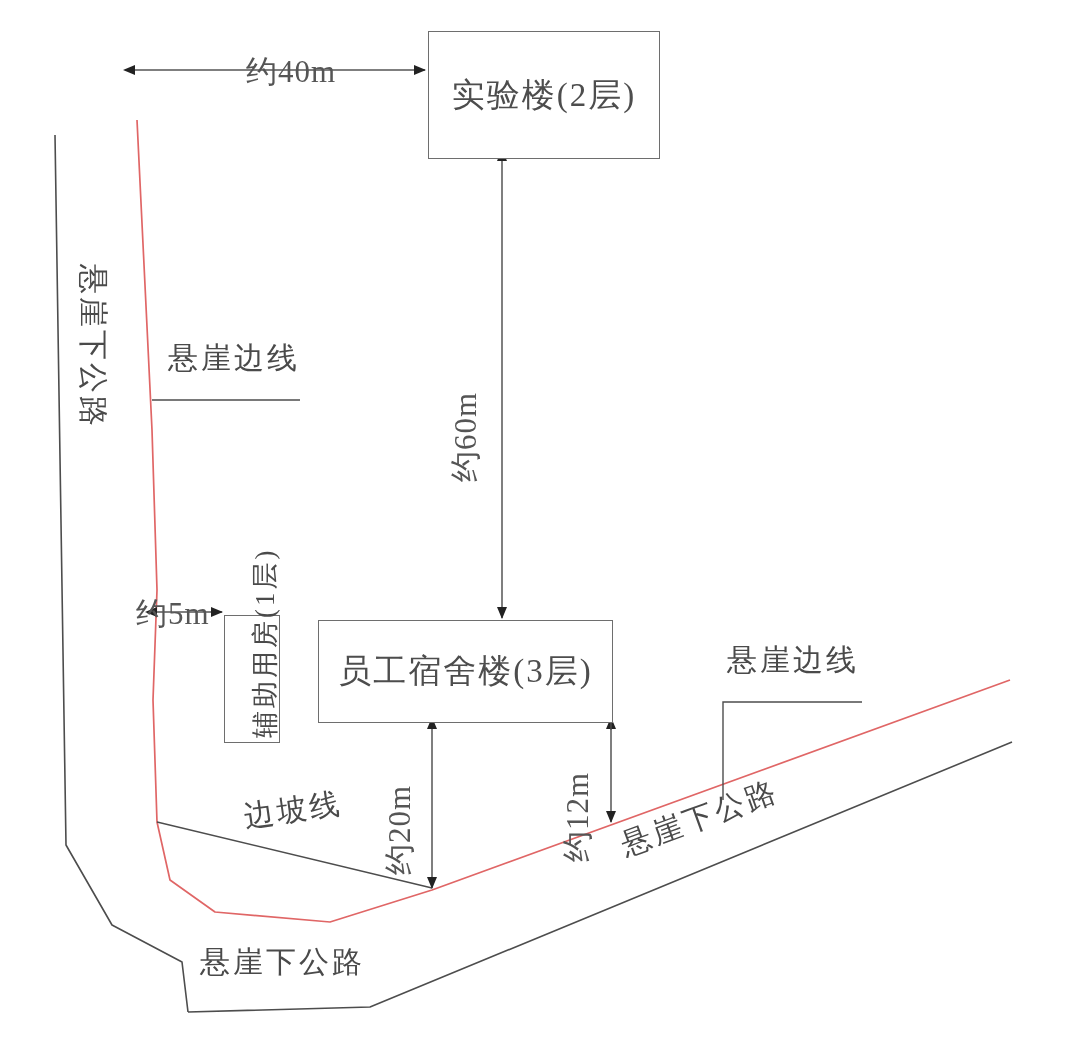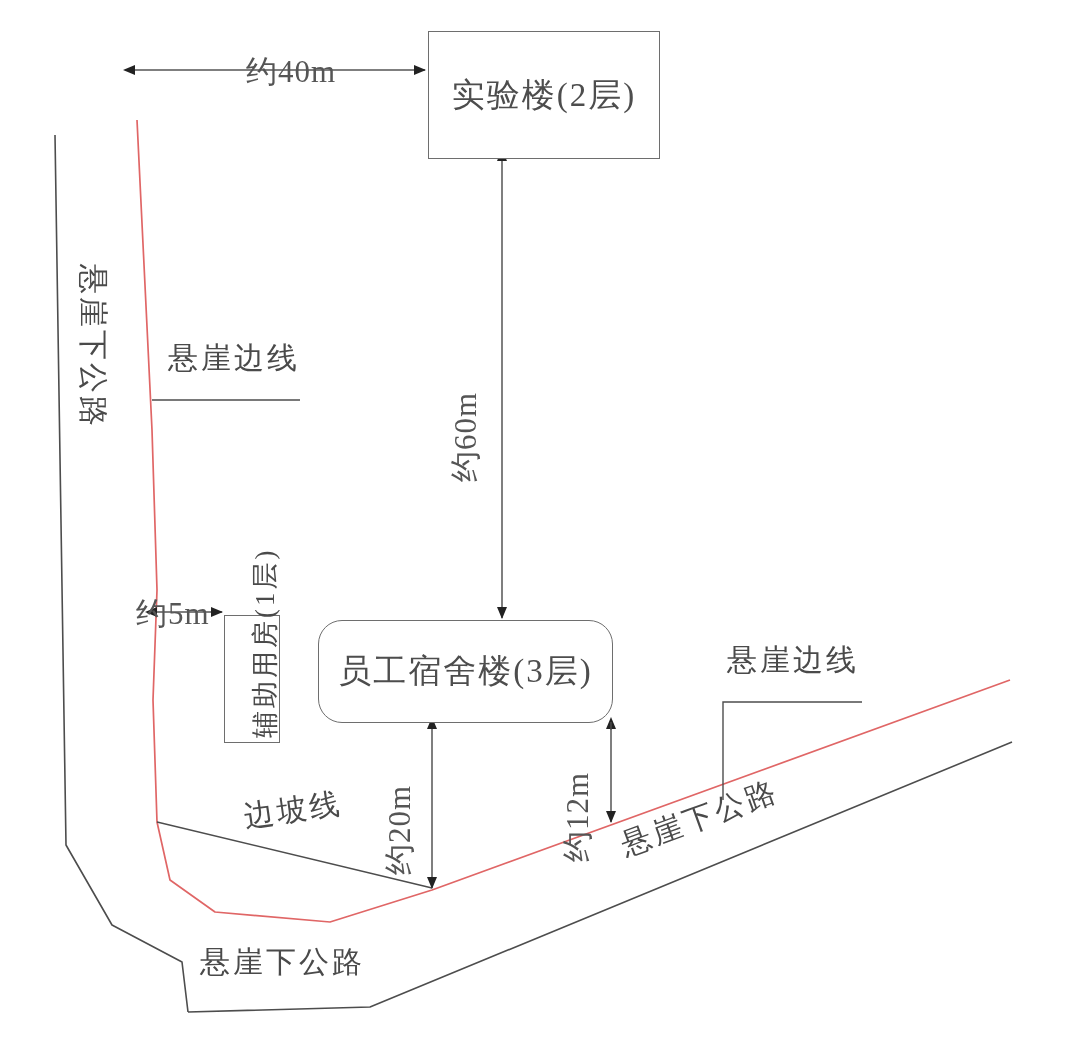--- a/index.html
+++ b/index.html
@@ -74,21 +74,21 @@
 
     <line x1="611" y1="722" x2="611" y2="730" stroke="#555" stroke-width="1.2"></line>
   </svg>
 
   <div class="box" style="left:428px;top:31px;width:232px;height:128px;">
     <div class="inner">
       <span class="lbl bldg-txt" style="position:static;">实验楼(2层)</span>
     </div>
   </div>
 
-  <div class="box" style="left:318px;top:620px;width:295px;height:103px;border-radius:24px;">
+  <div class="box" style="left:318px;top:620px;width:295px;height:103px;">
     <div class="inner">
       <span class="lbl bldg-txt" style="position:static;">员工宿舍楼(3层)</span>
     </div>
   </div>
 
   <div class="box" style="left:224px;top:615px;width:56px;height:128px;"></div>
 
   <div class="lbl small-txt rot90" style="left:252px;top:738px;">辅助用房(1层)</div>
 
   <div class="lbl dim-txt" style="left:246px;top:26px;margin-top:30px;">约40m</div>

